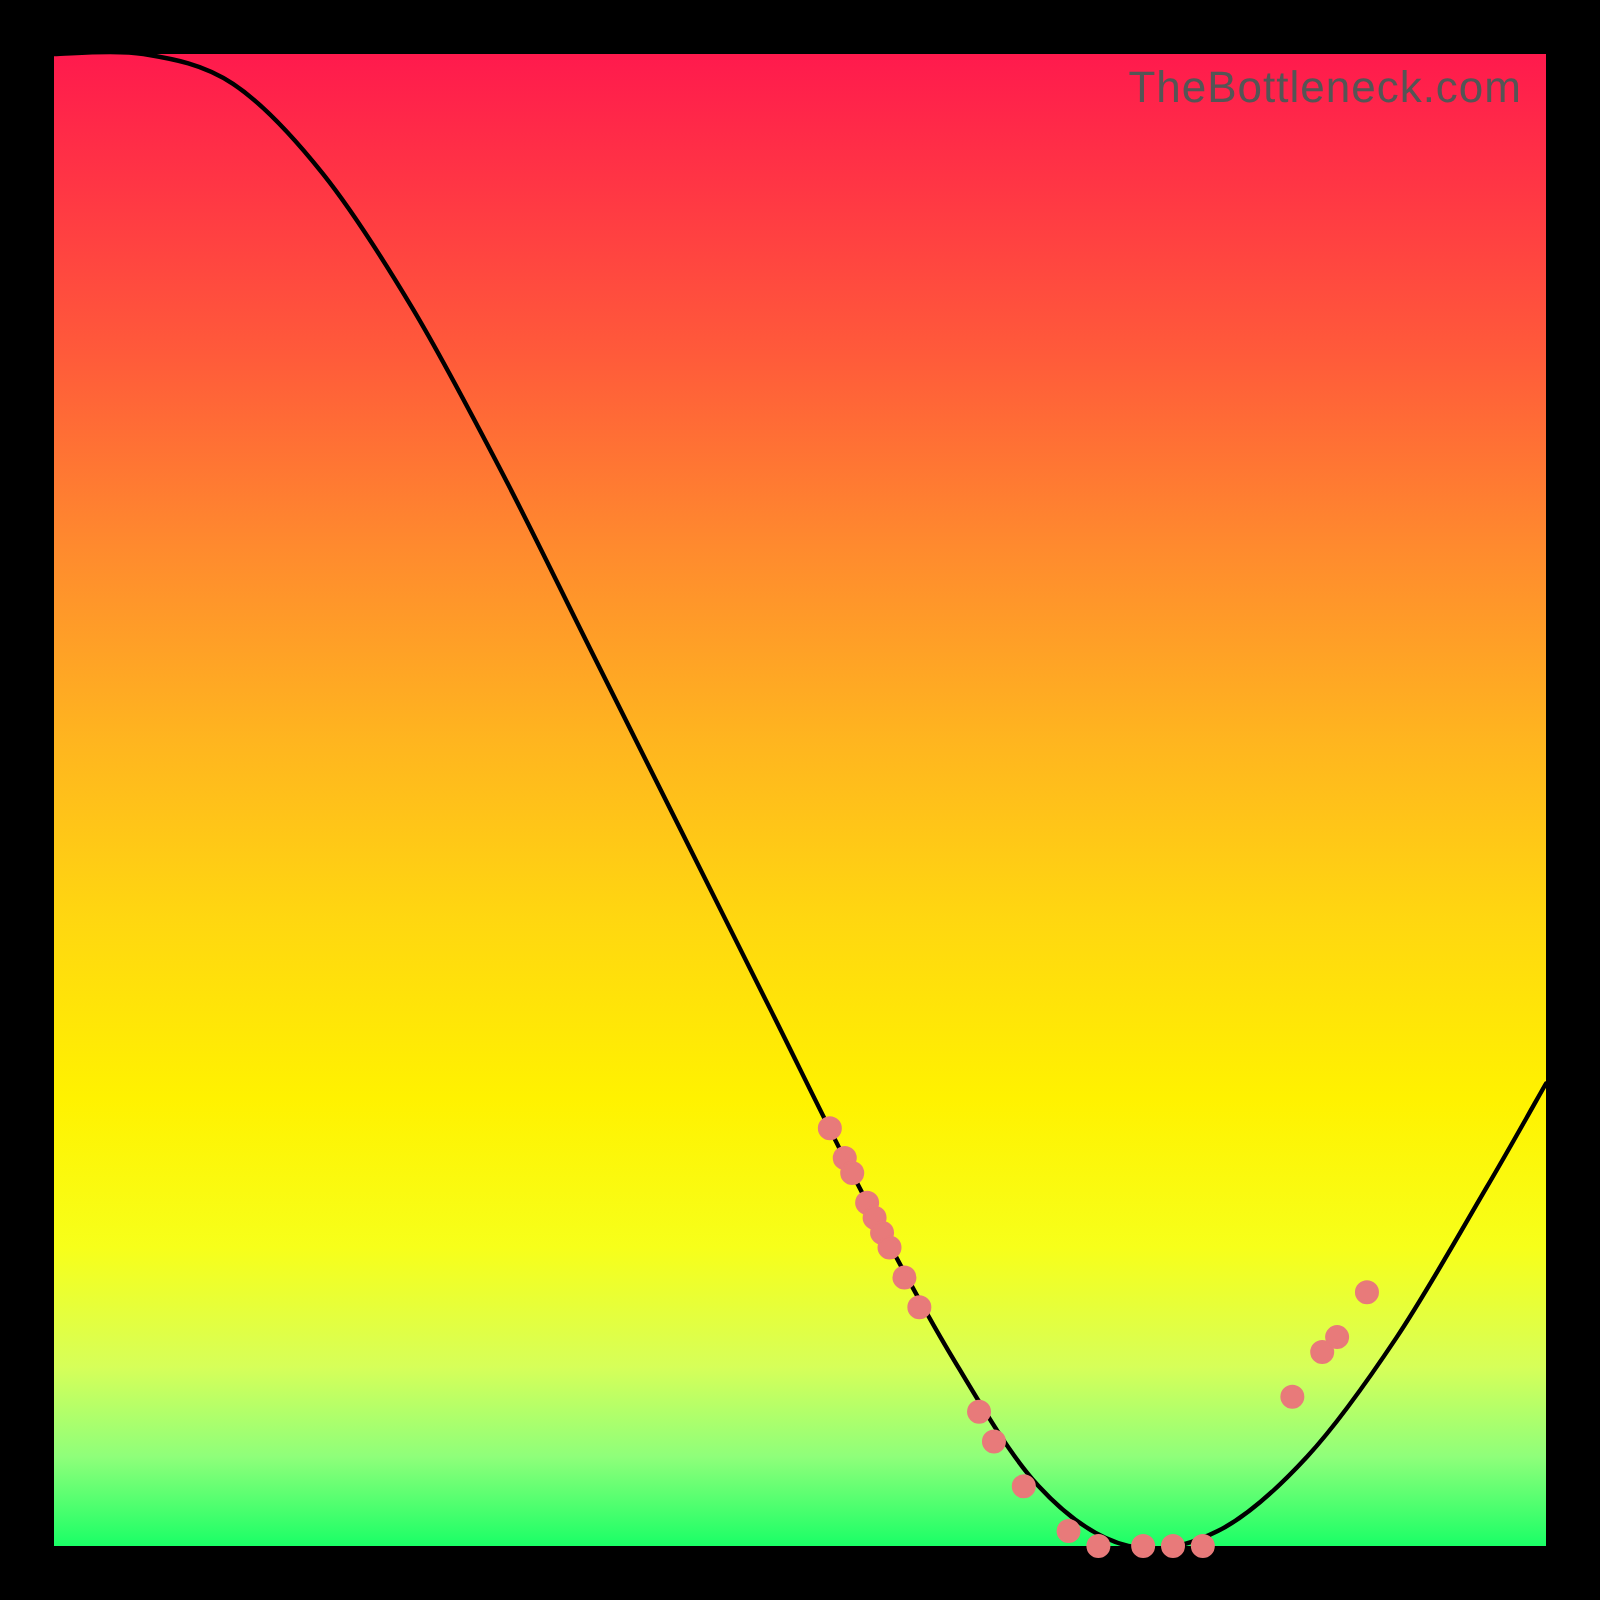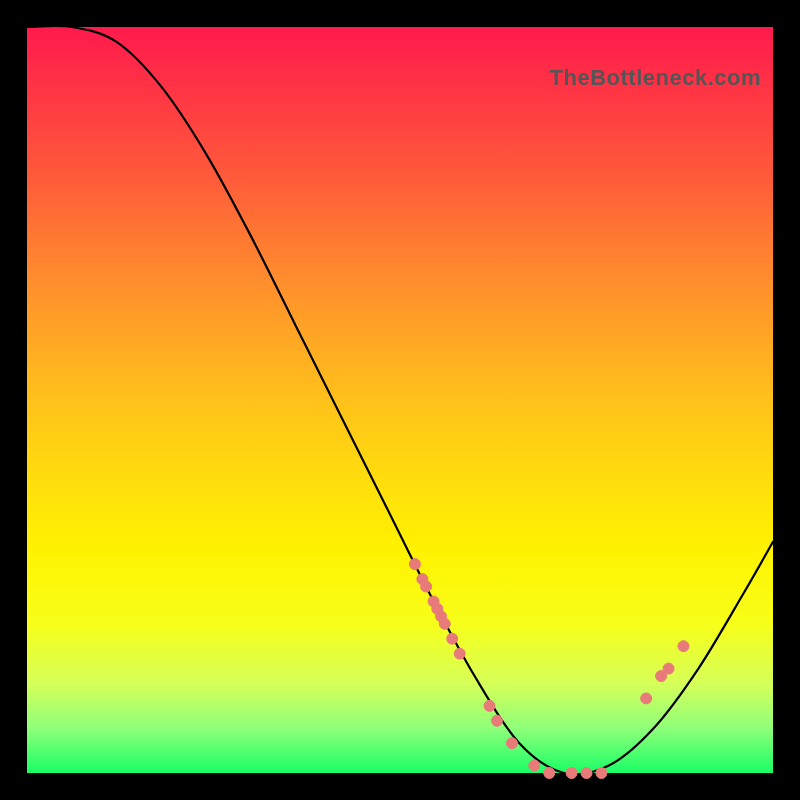--- a/index.html
+++ b/index.html
@@ -29,24 +29,23 @@
       #d6ff59 88%,
       #8fff7a 94%,
       #1aff66 100%);
   }
   .watermark {
     position: absolute;
     top: 4px;
     right: 12px;
     color: #555;
     font-size: 22px;
-    font-weight: 700;
+    font-weight: 400;
     letter-spacing: 0.5px;
     user-select: none;
-    margin-top: 34px;
   }
   svg.plot {
     position: absolute;
     left: 0;
     top: 0;
     width: 746px;
     height: 746px;
     overflow: visible;
   }
   .curve {

